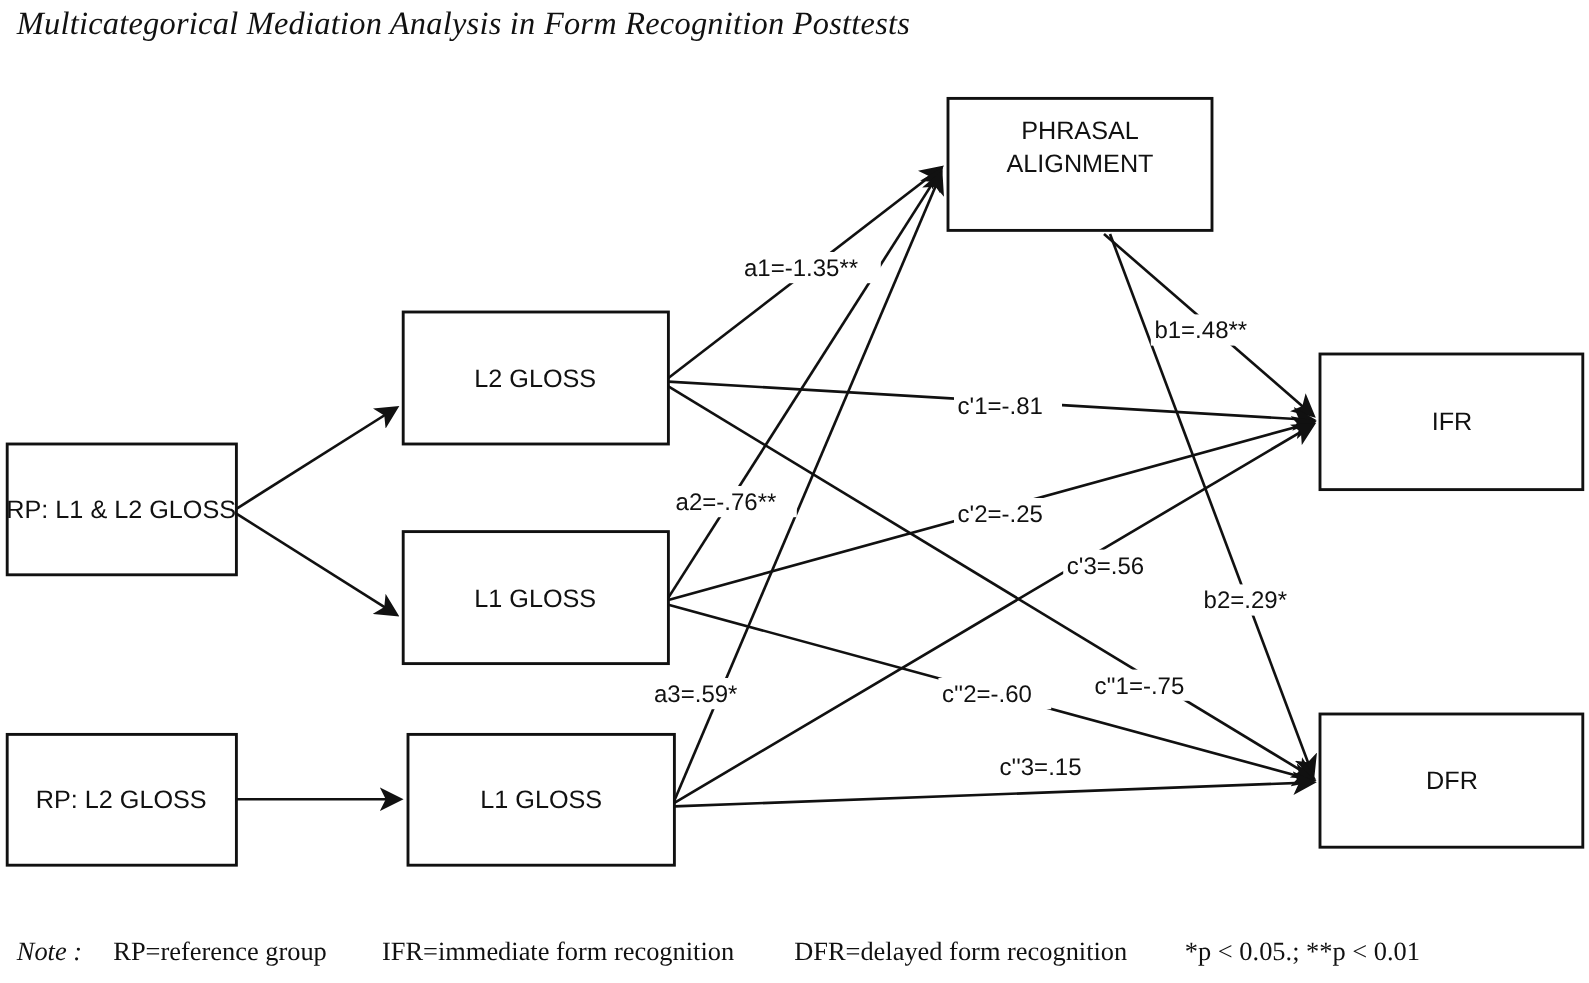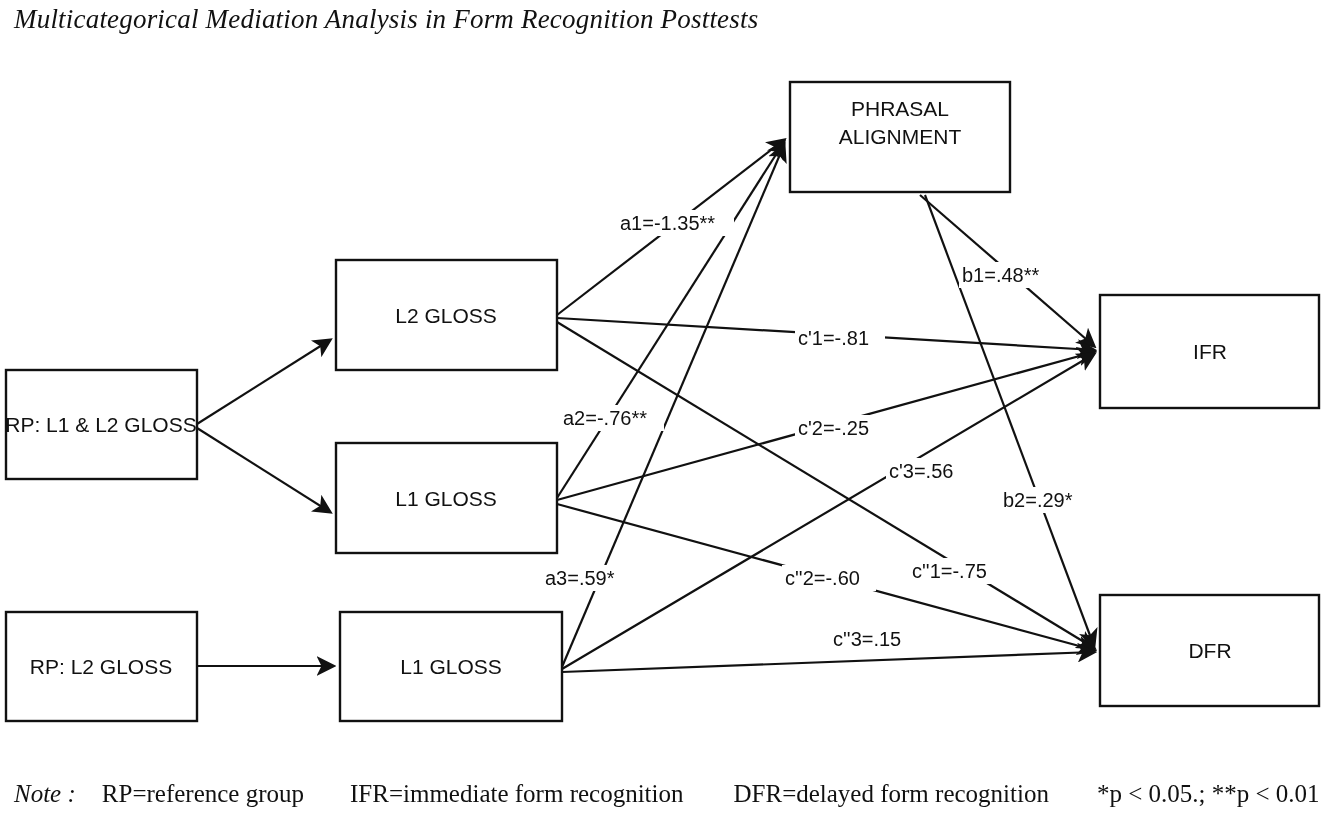--- a/index.html
+++ b/index.html
@@ -32,21 +32,21 @@
     top: 50px;
     width: 1324px;
     height: 700px;
   }
   #note {
     position: absolute;
     left: 14px;
     top: 780px;
     width: 1310px;
     font-family: "Liberation Serif", serif;
-    font-size: 25px;
+    font-size: 22px;
     color: #111111;
     white-space: nowrap;
   }
   .note-seg { display: inline-block; vertical-align: baseline; }
   .note-label { font-style: italic; }
   .gap-a { display: inline-block; width: 26px; }
   .gap-b { display: inline-block; width: 46px; }
   .gap-c { display: inline-block; width: 50px; }
   .gap-d { display: inline-block; width: 48px; }
 

